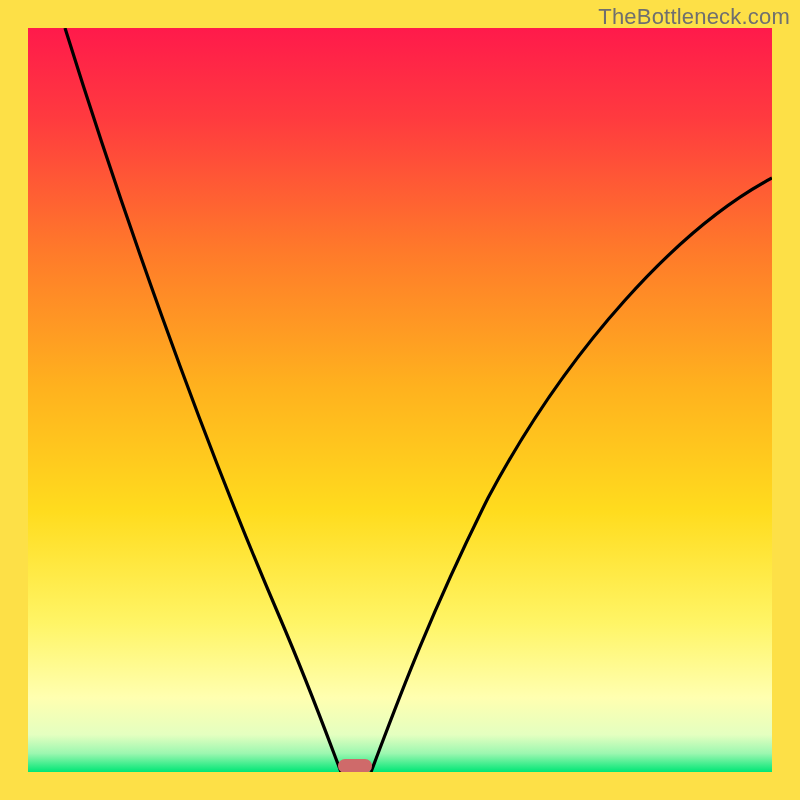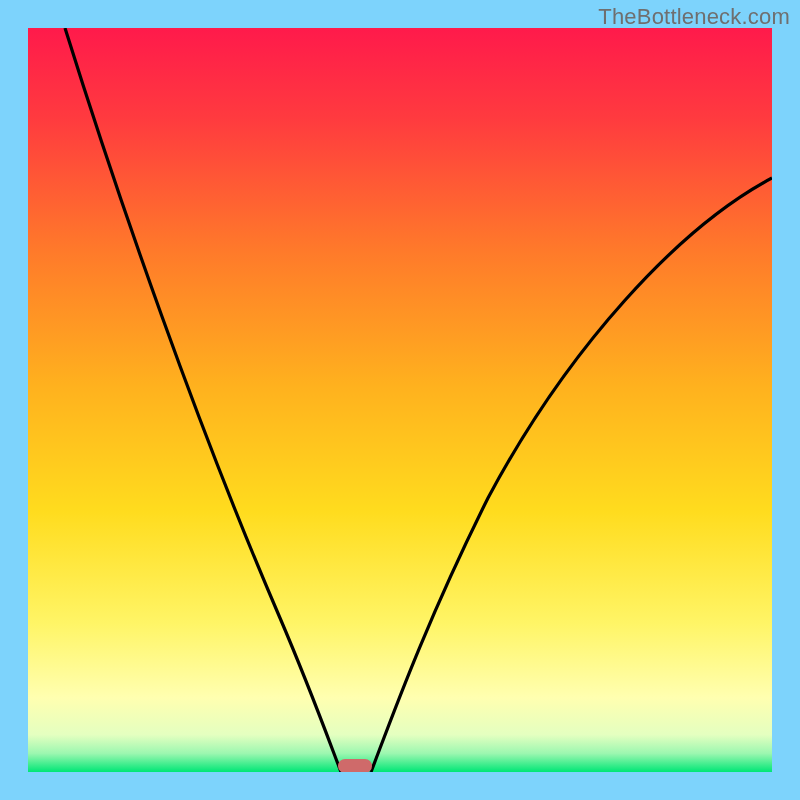--- a/index.html
+++ b/index.html
@@ -7,21 +7,21 @@
     padding: 0;
     width: 800px;
     height: 800px;
     overflow: hidden;
     background: #000;
     font-family: Arial, Helvetica, sans-serif;
   }
   .frame {
     position: absolute;
     inset: 0;
-    background: #7dd3fc;
+    background: #fde047;
   }
   .plot {
     position: absolute;
     left: 28px;
     top: 28px;
     width: 744px;
     height: 744px;
     overflow: hidden;
   }
   .watermark {

